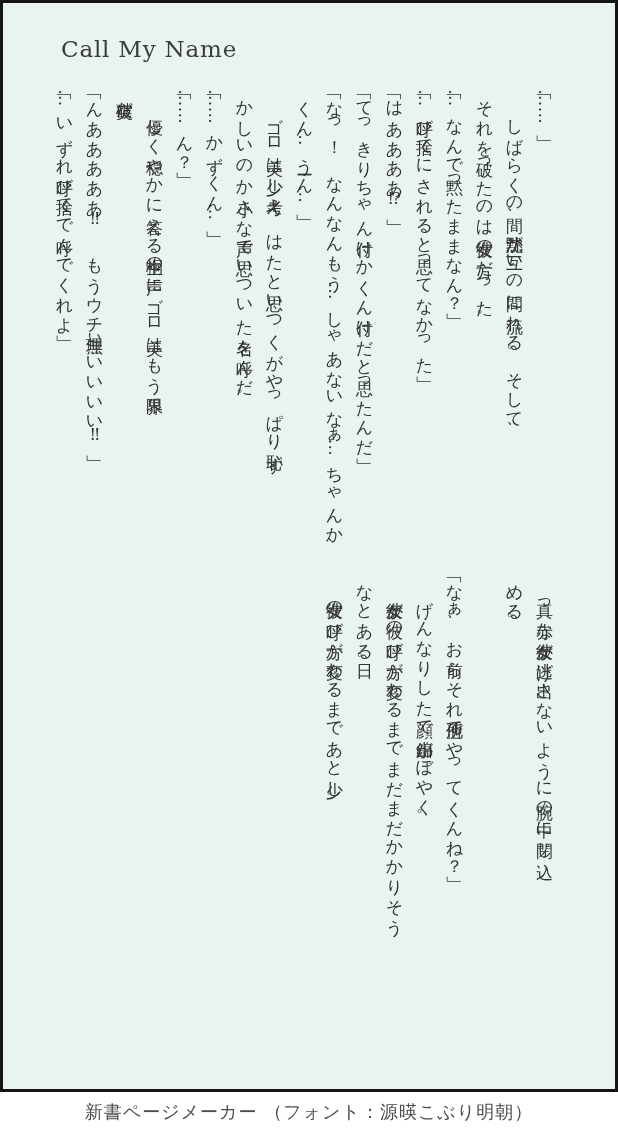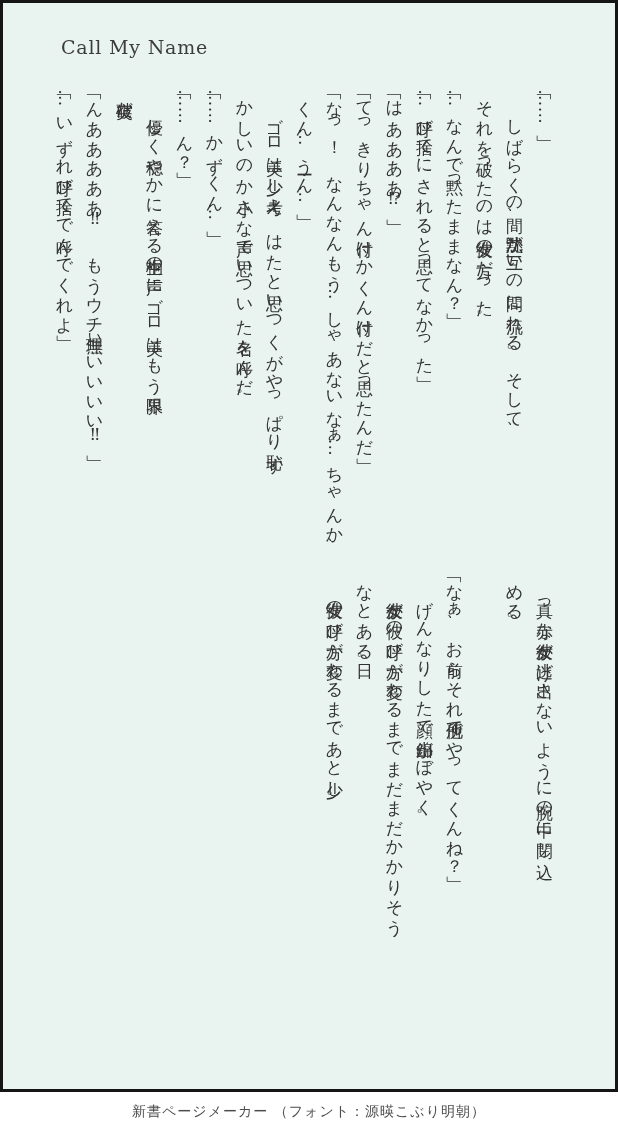--- a/index.html
+++ b/index.html
@@ -15,21 +15,21 @@
     position: absolute;
     left: 0; top: 0;
     width: 618px; height: 1092px;
     box-sizing: border-box;
     background: var(--page_bg, #e9f4f1);
     border: 3px solid var(--border, #151515);
   }
   .page-title {
     position: absolute;
     left: 58px; top: 33px;
-    font-size: 19px;
+    font-size: 23px;
     letter-spacing: 0.8px;
     color: var(--title_text, #3c3c3c);
   }
   .vtext {
     position: absolute;
     right: 55px;
     writing-mode: vertical-rl;
     text-orientation: mixed;
     white-space: pre;
     font-size: 17px;
@@ -42,21 +42,21 @@
   .footer {
     position: absolute;
     left: 0; bottom: 0;
     width: 618px; height: 40px;
     background: var(--footer_bg, #ffffff);
     display: flex;
     align-items: center;
     justify-content: center;
   }
   .footer-caption {
-    font-size: 14px;
+    font-size: 18px;
     letter-spacing: 1px;
     color: var(--footer_text, #4c4c4c);
   }
 </style>
 </head>
 <body>
 
 <div class="page">
   <div class="panel">
     <div class="page-title">Call My Name</div>

